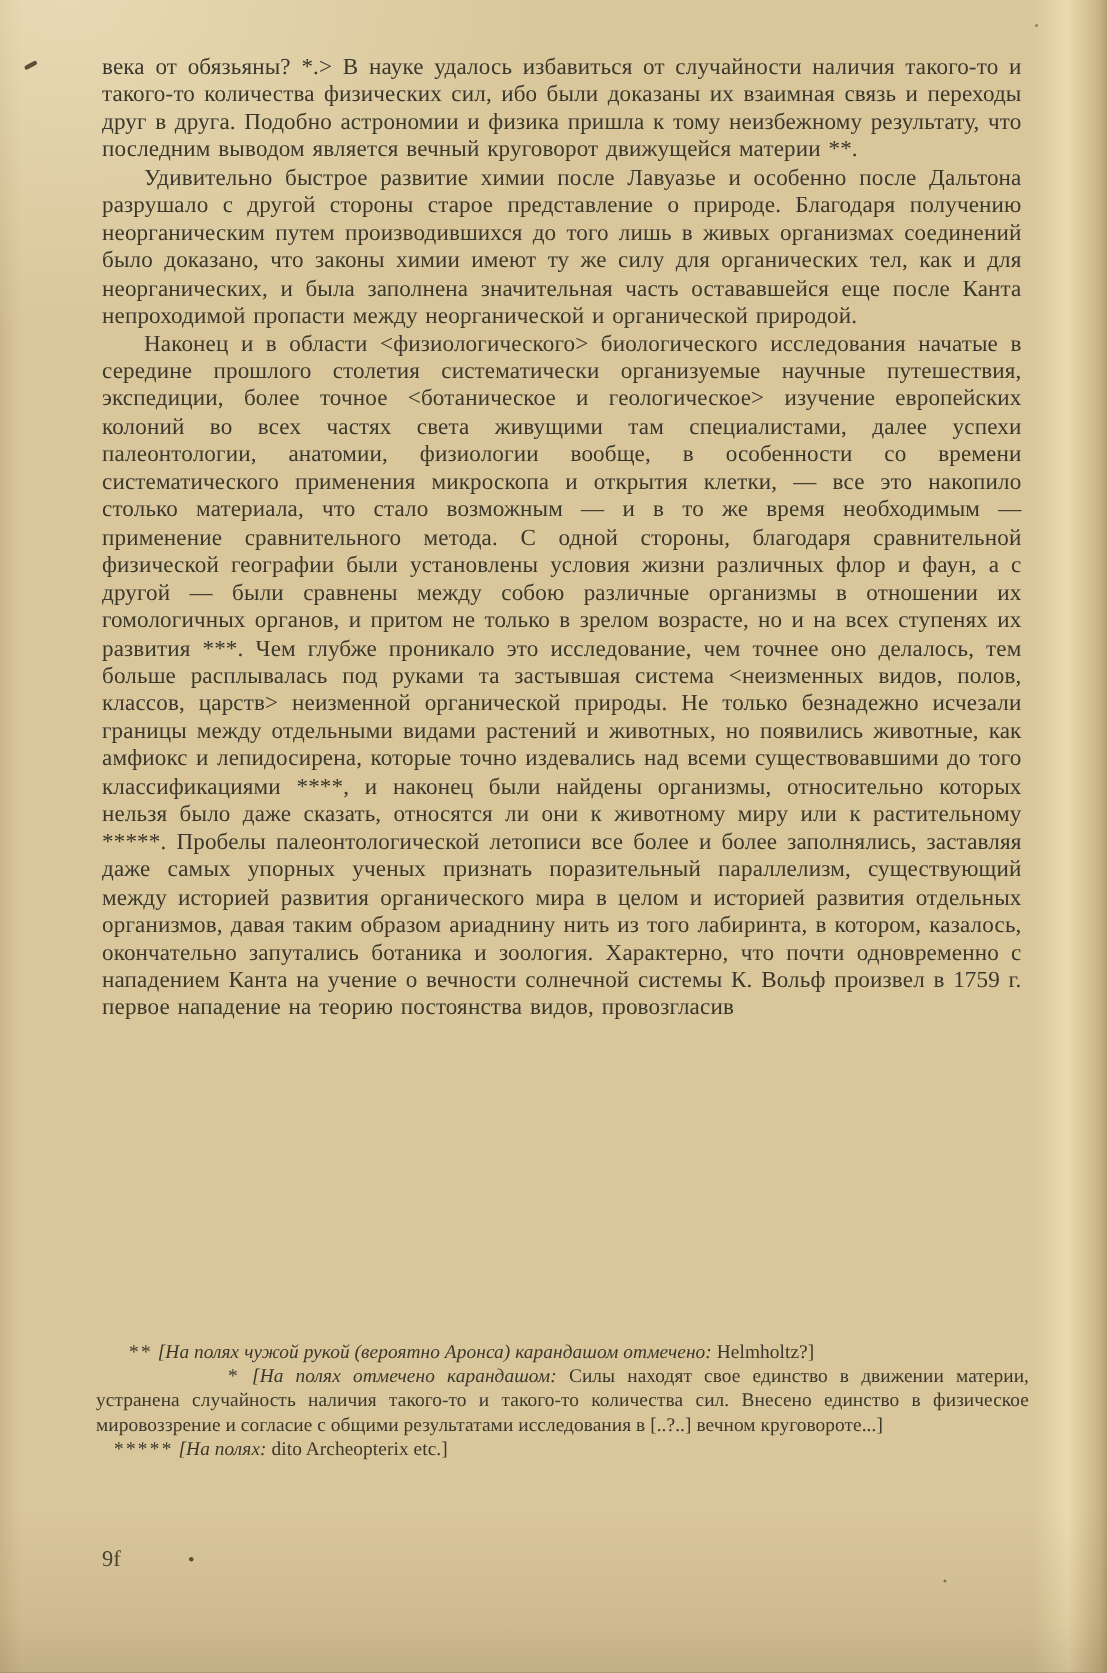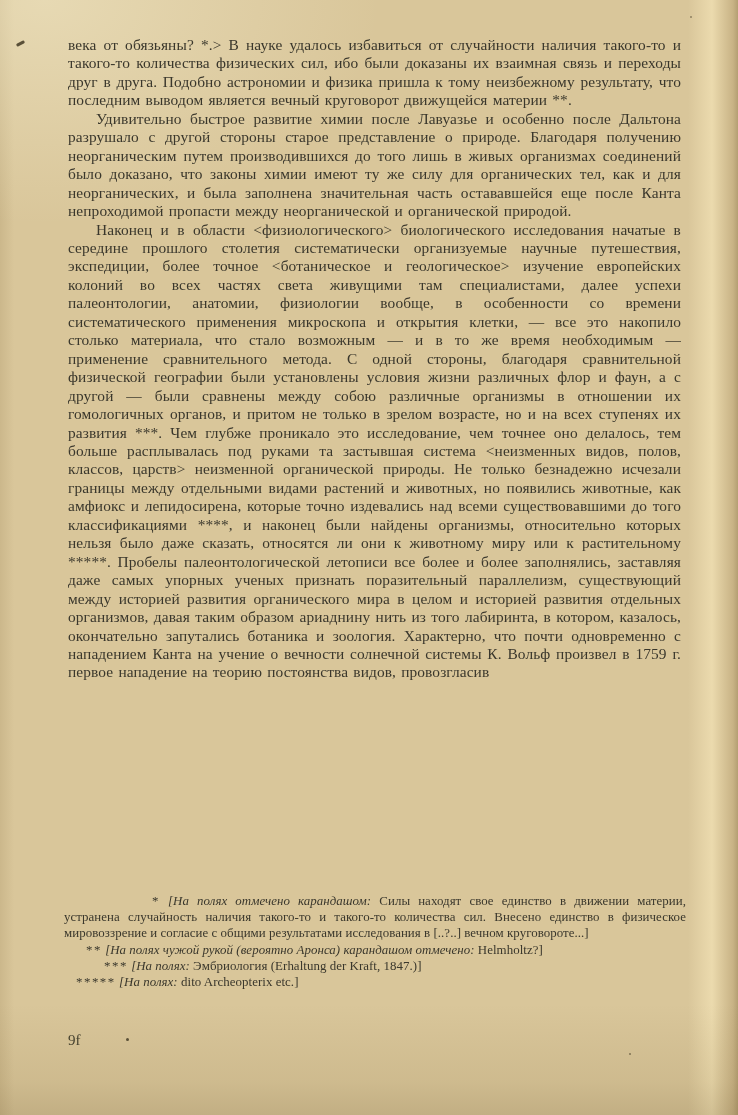--- a/index.html
+++ b/index.html
@@ -68,34 +68,29 @@
   <span class="speck s3"></span>
   <span class="speck s4"></span>
 
   <div class="textblock">
     <p class="continuation">века от обязьяны? *.&gt;  В науке удалось избавиться от случайности наличия такого-то и такого-то количества физических сил, ибо были доказаны их взаимная связь и переходы друг в друга. Подобно астрономии и физика пришла к тому неизбежному результату, что последним выводом является вечный круговорот движущейся материи **.</p>
     <p>Удивительно быстрое развитие химии после Лавуазье и особенно после Дальтона разрушало с другой стороны старое представление о природе. Благодаря получению неорганическим путем производившихся до того лишь в живых организмах соединений было доказано, что законы химии имеют ту же силу для органических тел, как и для неорганических, и была заполнена значительная часть остававшейся еще после Канта непроходимой пропасти между неорганической и органической природой.</p>
     <p>Наконец и в области &lt;физиологического&gt; биологического исследования начатые в середине прошлого столетия систематически организуемые научные путешествия, экспедиции, более точное &lt;ботаническое и геологическое&gt; изучение европейских колоний во всех частях света живущими там специалистами, далее успехи палеонтологии, анатомии, физиологии вообще, в особенности со времени систематического применения микроскопа и открытия клетки, — все это накопило столько материала, что стало возможным — и в то же время необходимым — применение сравнительного метода. С одной стороны, благодаря сравнительной физической географии были установлены условия жизни различных флор и фаун, а с другой — были сравнены между собою различные организмы в отношении их гомологичных органов, и притом не только в зрелом возрасте, но и на всех ступенях их развития ***. Чем глубже проникало это исследование, чем точнее оно делалось, тем больше расплывалась под руками та застывшая система &lt;неизменных видов, полов, классов, царств&gt; неизменной органической природы. Не только безнадежно исчезали границы между отдельными видами растений и животных, но появились животные, как амфиокс и лепидосирена, которые точно издевались над всеми существовавшими до того классификациями ****, и наконец были найдены организмы, относительно которых нельзя было даже сказать, относятся ли они к животному миру или к растительному *****. Пробелы палеонтологической летописи все более и более заполнялись, заставляя даже самых упорных ученых признать поразительный параллелизм, существующий между историей развития органического мира в целом и историей развития отдельных организмов, давая таким образом ариаднину нить из того лабиринта, в котором, казалось, окончательно запутались ботаника и зоология. Характерно, что почти одновременно с нападением Канта на учение о вечности солнечной системы К. Вольф произвел в 1759 г. первое нападение на теорию постоянства видов, провозгласив</p>
   </div>
 
   <div class="footnotes">
-    <p class="fn fn-0">
-      <span class="marker">*</span>
-      <span class="it">[На полях отмечено карандашом:</span>
-      <span>Силы находят свое единство в движении материи, устранена случайность наличия такого-то и такого-то количества сил. Внесено единство в физическое мировоззрение и согласие с общими результатами исследования в [..?..] вечном круговороте...]</span>
-    </p>
     <p class="fn fn-1">
       <span class="marker">**</span>
       <span class="it">[На полях чужой рукой (вероятно Аронса) карандашом отмечено:</span>
       <span>Helmholtz?]</span>
     </p>
-    <p class="fn fn-2">
-      <span class="marker">***</span>
-      <span class="it">[На полях:</span>
-      <span>Эмбриология (Erhaltung der Kraft, 1847.)]</span>
+    <p class="fn fn-0">
+      <span class="marker">*</span>
+      <span class="it">[На полях отмечено карандашом:</span>
+      <span>Силы находят свое единство в движении материи, устранена случайность наличия такого-то и такого-то количества сил. Внесено единство в физическое мировоззрение и согласие с общими результатами исследования в [..?..] вечном круговороте...]</span>
     </p>
     <p class="fn fn-4">
       <span class="marker">*****</span>
       <span class="it">[На полях:</span>
       <span>dito Archeopterix etc.]</span>
     </p>
   </div>
 
   <div class="page-number">9f</div>
 

